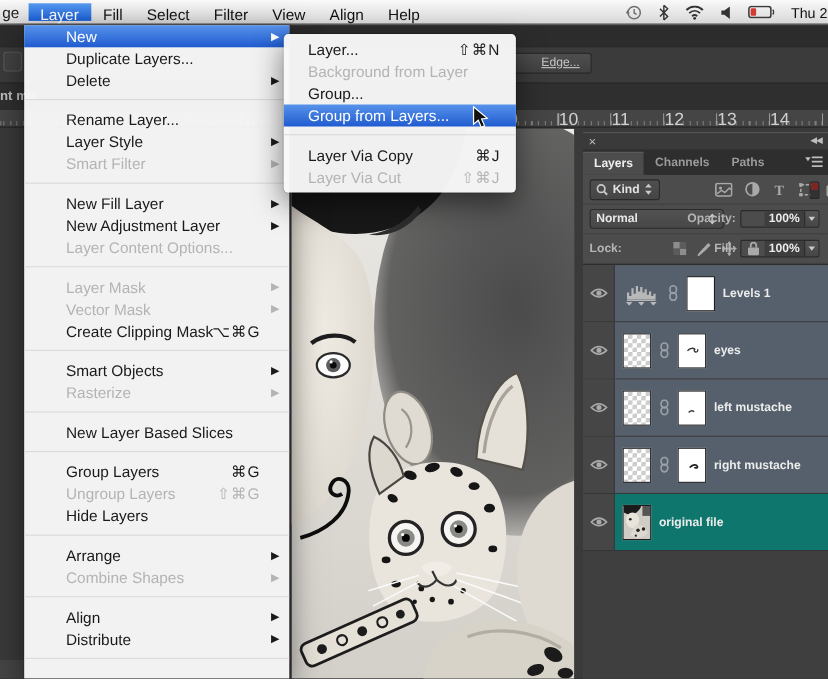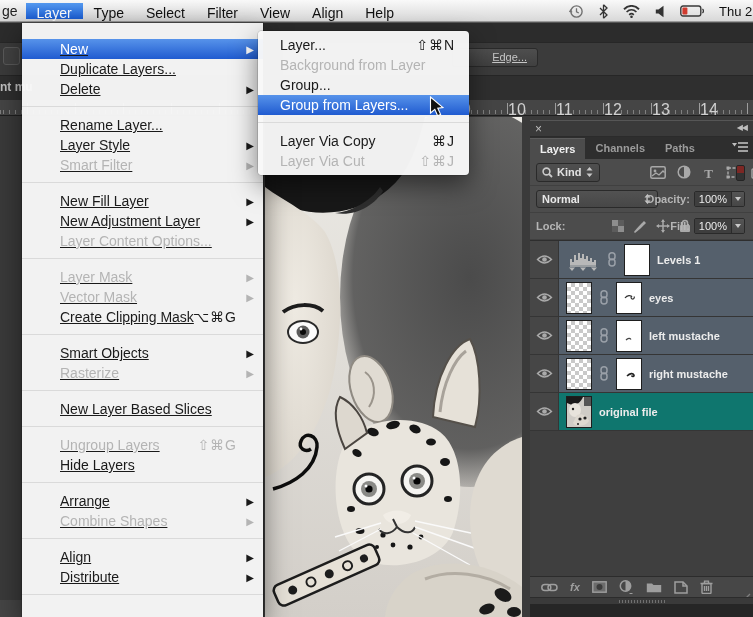--- a/index.html
+++ b/index.html
@@ -43,21 +43,21 @@
   
   .canvas-area { position:absolute; left:0; top:117px; width:530px; height:500px; background:#3a3a3a; }
   .photo { position:absolute; left:265px; top:117px; width:257px; height:500px; }
   .left-bottom-strip { position:absolute; left:0; top:600px; width:22px; height:17px; background:#454545; }
   
   .menu {
     position:absolute; z-index:70; background:rgba(248,248,248,0.97);
     box-shadow:0 10px 26px rgba(0,0,0,0.5), 0 0 0 1px rgba(0,0,0,0.12);
     font-size:14px; color:#1a1a1a;
   }
-  #layer-menu { left:22px; top:23px; width:241px; height:594px; padding-top:16px;text-decoration:underline; }
+  #layer-menu { left:22px; top:23px; width:241px; height:594px; padding-top:0; }
   #new-submenu { left:258px; top:31px; width:211px; border-radius:4px; padding:4px 0; }
   .mi { position:relative; height:20px; line-height:20px; padding-left:38px; white-space:nowrap; }
   #new-submenu .mi { padding-left:22px; }
   .mi .short { position:absolute; right:26px; color:#1a1a1a; letter-spacing:1px; }
   #new-submenu .mi .short { right:14px; }
   .mi .sub-arrow { position:absolute; right:9px; font-size:10px; top:0.5px; }
   .mi.disabled, .mi.disabled .short, .mi.disabled .sub-arrow { color:#b4b4b4; }
   .mi.highlighted { background:linear-gradient(#5793ea,#205bd0); color:#fff; }
   .mi.highlighted .short, .mi.highlighted .sub-arrow { color:#fff; }
   .msep { height:1px; background:#dadada; margin:7px 0 8px 0; }
@@ -72,28 +72,28 @@
   .p-tab { padding:0 10px; height:21px; line-height:20px; color:#9b9b9b; font-weight:bold; }
   .p-tab.active { background:#4c4c4c; color:#f0f0f0; border-top:1px solid #5c5c5c; }
   .p-menu-icon { position:absolute; right:5px; top:4px; }
   .p-row { position:relative; height:27px; display:flex; align-items:center; padding:0 6px; border-bottom:1px solid #404040;gap:40px; }
   .kind-combo { display:flex; align-items:center; gap:4px; background:linear-gradient(#4f4f4f,#454545); border:1px solid #2a2a2a; border-radius:3px; height:19px; padding:0 5px; font-weight:bold; color:#e2e2e2; }
   .f-icons { display:flex; align-items:center; gap:11px; margin-left:10px; color:#a9a9a9; }
   .f-toggle { position:absolute; right:8px; top:6px; width:9px; height:16px; border:1px solid #242424; border-radius:2px; background:linear-gradient(#7d2724 0 50%, #323232 50% 100%); }
   .blend-combo { display:flex; align-items:center; justify-content:space-between; width:122px; background:linear-gradient(#525252,#474747); border:1px solid #2a2a2a; border-radius:3px; height:18px; padding:0 5px; color:#e8e8e8; font-weight:bold; }
   .p-label { color:#b5b5b5; font-weight:bold; }
   .valbox { display:inline-flex; height:16px; border:1px solid #2a2a2a; border-radius:2px; overflow:hidden; margin-left:4px; }
-  .valbox .v { background:#3e3e3e; color:#ececec; font-weight:normal; padding:0 4px; line-height:15px; }
+  .valbox .v { background:#3e3e3e; color:#ececec; font-weight:bold; padding:0 4px; line-height:15px;margin-left:21px; }
   .valbox .dd { width:13px; background:linear-gradient(#555,#464646); border-left:1px solid #2a2a2a; display:flex; align-items:center; justify-content:center; }
   .tri-dn { width:0; height:0; border-left:3px solid transparent; border-right:3px solid transparent; border-top:4px solid #c9c9c9; }
   .lock-icons { display:flex; align-items:center; gap:9px; margin-left:7px; color:#a9a9a9; }
   .opacity-group { position:absolute; right:8px; display:flex; align-items:center; }
   
   .lrows { border-top:1px solid #2e2e2e; }
-  .lrow { display:flex; height:38px; border-bottom:1px solid #353535; }
+  .lrow { display:flex; height:52px; border-bottom:1px solid #353535; }
   .eyecol { width:29px; flex:none; background:#464646; border-right:1px solid #353535; display:flex; align-items:center; justify-content:center; }
   .lcontent { flex:1; display:flex; align-items:center; gap:7px; padding-left:7px; background:#0f766e; overflow:hidden; }
   .lrow.selected .lcontent { background:#55606c; }
   .lname { color:#ececec; font-weight:bold; white-space:nowrap; }
   .thumb { width:26px; height:32px; border:1px solid #1e1e1e; flex:none; background:#fff; position:relative; }
   .thumb.checker { background-image:
       linear-gradient(45deg,#c9c9c9 25%,transparent 25%,transparent 75%,#c9c9c9 75%),
       linear-gradient(45deg,#c9c9c9 25%,#ffffff 25%,#ffffff 75%,#c9c9c9 75%);
     background-size:8px 8px; background-position:0 0,4px 4px; }
   .levels-thumb { width:34px; flex:none; display:flex; align-items:center; justify-content:center; }
@@ -513,20 +513,21 @@
     <div class="msep"></div>
     <div class="mi disabled"><span>Layer Mask</span><span class="sub-arrow">▶</span></div>
     <div class="mi disabled"><span>Vector Mask</span><span class="sub-arrow">▶</span></div>
     <div class="mi"><span>Create Clipping Mask</span><span class="short">⌥⌘G</span></div>
     <div class="msep"></div>
     <div class="mi"><span>Smart Objects</span><span class="sub-arrow">▶</span></div>
     <div class="mi disabled"><span>Rasterize</span><span class="sub-arrow">▶</span></div>
     <div class="msep"></div>
     <div class="mi"><span>New Layer Based Slices</span></div>
     <div class="msep"></div>
+    <div class="mi"><span>Group Layers</span><span class="short">⌘G</span></div>
     <div class="mi disabled"><span>Ungroup Layers</span><span class="short">⇧⌘G</span></div>
     <div class="mi"><span>Hide Layers</span></div>
     <div class="msep"></div>
     <div class="mi"><span>Arrange</span><span class="sub-arrow">▶</span></div>
     <div class="mi disabled"><span>Combine Shapes</span><span class="sub-arrow">▶</span></div>
     <div class="msep"></div>
     <div class="mi"><span>Align</span><span class="sub-arrow">▶</span></div>
     <div class="mi"><span>Distribute</span><span class="sub-arrow">▶</span></div>
     <div class="msep"></div>
   </div>
@@ -537,21 +538,21 @@
     <div class="mi"><span>Group...</span></div>
     <div class="mi highlighted"><span>Group from Layers...</span></div>
     <div class="msep"></div>
     <div class="mi"><span>Layer Via Copy</span><span class="short">⌘J</span></div>
     <div class="mi disabled"><span>Layer Via Cut</span><span class="short">⇧⌘J</span></div>
   </div>
 
   <div class="menubar">
     <span class="mb-partial">ge</span>
     <span class="mb-item active">Layer</span>
-    <span class="mb-item">Type</span>
+    <span class="mb-item">Fill</span>
     <span class="mb-item">Select</span>
     <span class="mb-item">Filter</span>
     <span class="mb-item">View</span>
     <span class="mb-item">Align</span>
     <span class="mb-item">Help</span>
     <span class="mb-right">
       <span class="sicon">
         <svg width="15" height="15" viewBox="0 0 15 15">
             <circle cx="7.5" cy="7.5" r="5.6" fill="none" stroke="#707070" stroke-width="1.4"></circle>
             <path d="M7.5 4.2 V7.8 L9.8 9" stroke="#707070" stroke-width="1.3" fill="none"></path>

